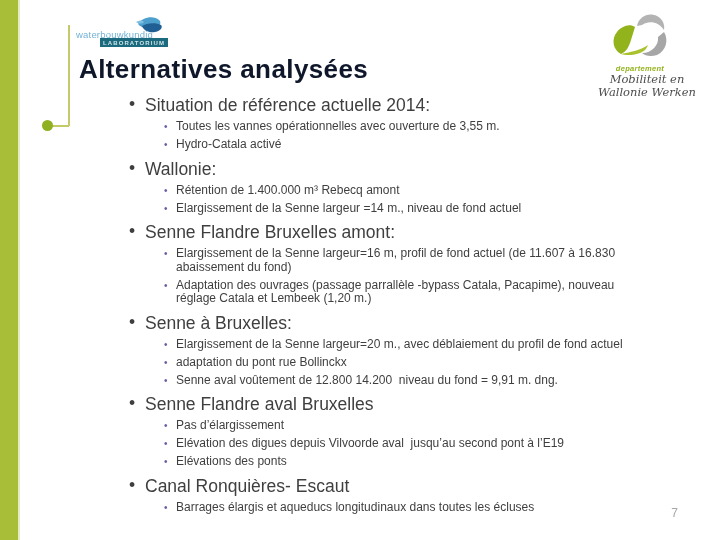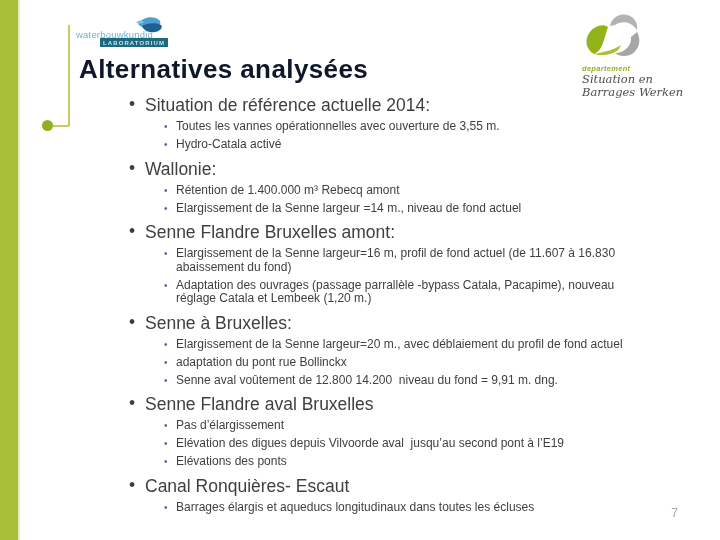--- a/index.html
+++ b/index.html
@@ -24,21 +24,21 @@
   .wl-line1{
     position:absolute;left:2px;top:15px;font-size:9.5px;font-weight:normal;
     color:#74b2d6;letter-spacing:0.2px;
   }
   .wl-line2{
     position:absolute;left:26px;top:24px;background:#1b6a7d;color:#cfe4ea;
     font-size:6px;font-weight:bold;letter-spacing:1.1px;padding:1.5px 3px 1px 3px;
   }
 
   
-  .mow-logo{position:absolute;right:8px;top:10px;width:130px;text-align:left;}
+  .mow-logo{position:absolute;right:8px;top:10px;width:130px;text-align:center;}
   .mow-mark{margin-right:14px;}
   .mow-dept{
     font-size:7.5px;font-weight:bold;color:#93b31c;font-style:italic;
     margin:-2px 14px 0 0;letter-spacing:0.3px;
   }
   .mow-name{
     font-size:11.5px;color:#4d4d4d;font-style:italic;line-height:12.5px;
     font-family:"DejaVu Serif","Liberation Serif",serif;
   }
 
@@ -87,22 +87,22 @@
 <div class="mow-logo">
   <div class="mow-mark">
     <svg width="62" height="52" viewBox="0 0 62 52">
       <path d="M28 16 C 30 6, 40 2, 48 6 C 54 9, 56 15, 55 20 C 50 12, 40 10, 33 15 Z" fill="#b3b3b3"></path>
       <path d="M55 22 C 60 30, 57 41, 48 45 C 42 47, 36 46, 33 43 C 43 43, 50 35, 49 27 Z" fill="#a6a6a6"></path>
       <path d="M12 44 C 4 40, 2 29, 8 22 C 12 17, 20 13, 26 17 L 22 30 C 20 37, 17 42, 12 44 Z" fill="#93b31c"></path>
       <path d="M12 44 C 18 46, 26 45, 31 43 C 36 41, 38 38, 39 35 C 32 40, 22 42, 12 44 Z" fill="#aac22e"></path>
     </svg>
   </div>
   <div class="mow-dept">departement</div>
-  <div class="mow-name">Situation en</div>
-  <div class="mow-name">Barrages Werken</div>
+  <div class="mow-name">Mobiliteit en</div>
+  <div class="mow-name">Wallonie Werken</div>
 </div>
 
 <div class="slide-title">Alternatives analysées</div>
 
 <div class="content" id="content">
     <div class="l1"><span class="b1">•</span>Situation de référence actuelle 2014:</div>
     <div class="l2"><span class="b2">•</span>Toutes les vannes opérationnelles avec ouverture de 3,55 m.</div>
     <div class="l2"><span class="b2">•</span>Hydro-Catala activé</div>
     <div class="l1"><span class="b1">•</span>Wallonie:</div>
     <div class="l2"><span class="b2">•</span>Rétention de 1.400.000 m³ Rebecq amont</div>

